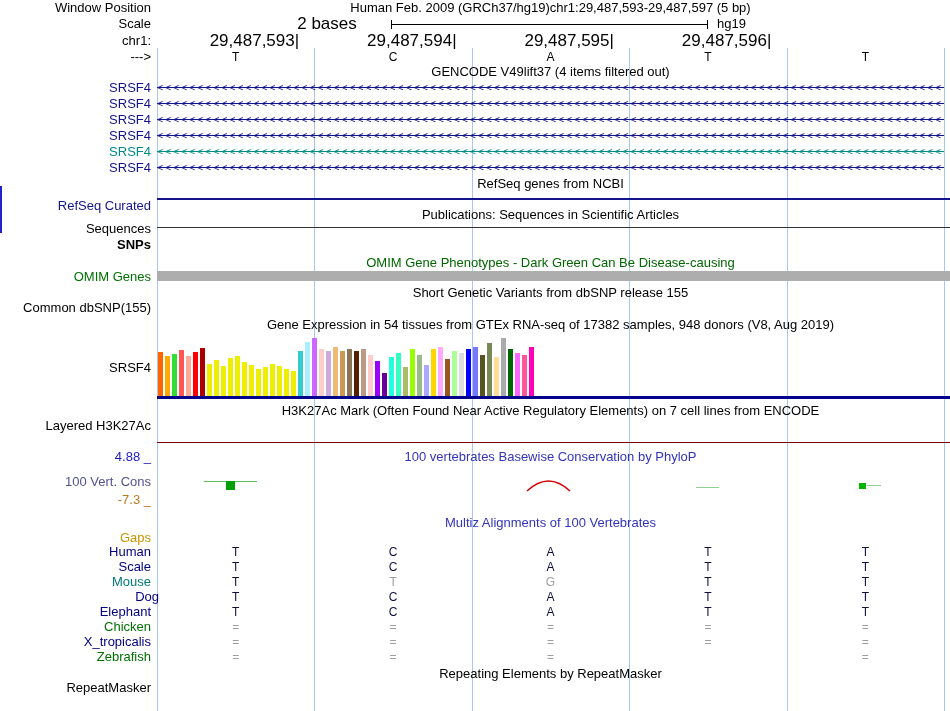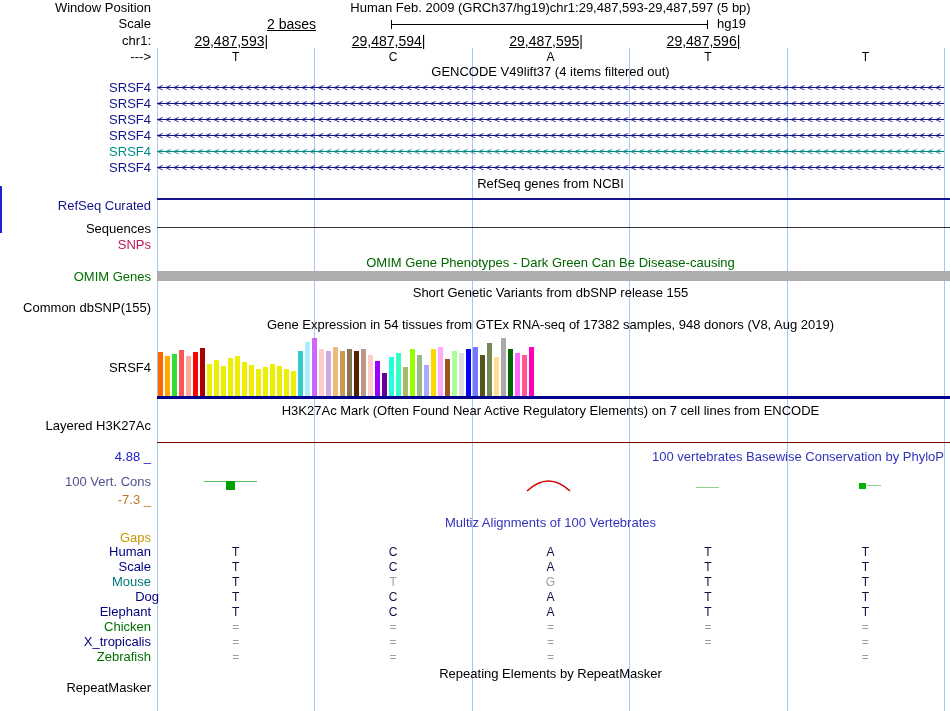--- a/index.html
+++ b/index.html
@@ -7,22 +7,22 @@
   #browser {
     position:relative; width:950px; height:711px; background:#fff;
     font-family:"Liberation Sans","DejaVu Sans",sans-serif;
     font-size:13px; color:#000; overflow:hidden;
   }
   .abs   { position:absolute; }
   .llabel{ position:absolute; left:0; width:151px; text-align:right;
            height:14px; line-height:14px; white-space:nowrap; font-size:13px; }
   .chead { position:absolute; height:14px; line-height:14px; text-align:center;
            white-space:nowrap; font-size:13px; }
-  .coord { position:absolute; height:14px; line-height:14px; text-align:left;
-           white-space:nowrap; font-size:14px;text-decoration:underline; }
+  .coord { position:absolute; height:14px; line-height:14px; text-align:center;
+           white-space:nowrap; font-size:17px; }
   .cell  { position:absolute; width:20px; height:14px; line-height:14px;
            text-align:center; font-size:12px; }
   .arrow-row {
     position:absolute; height:13px; line-height:13px; font-size:10px;
     letter-spacing:2px; overflow:hidden; white-space:nowrap;
     font-family:"DejaVu Sans Mono","Liberation Mono",monospace;
     background-image:linear-gradient(currentColor,currentColor);
     background-size:100% 1px; background-position:0 6px; background-repeat:no-repeat;
   }
 </style>
@@ -55,37 +55,38 @@
     <div class="cell" style="left: 383.1px; top: 50px; color: rgb(0, 0, 0);">C</div>
     <div class="cell" style="left: 540.5px; top: 50px; color: rgb(0, 0, 0);">A</div>
     <div class="cell" style="left: 697.9px; top: 50px; color: rgb(0, 0, 0);">T</div>
     <div class="cell" style="left: 855.3px; top: 50px; color: rgb(0, 0, 0);">T</div>
     <div class="llabel" style="top: 1px; color: rgb(0, 0, 0);">Window Position</div>
     <div class="llabel" style="top: 17px; color: rgb(0, 0, 0);">Scale</div>
     <div class="llabel" style="top: 34px; color: rgb(0, 0, 0);">chr1:</div>
     <div class="llabel" style="top: 50px; color: rgb(0, 0, 0);">---&gt;</div>
     <div class="llabel" style="top: 192px; color: rgb(20, 20, 140); margin-top: 7px;">RefSeq Curated</div>
     <div class="llabel" style="top: 222px; color: rgb(0, 0, 0);">Sequences</div>
-    <div class="llabel" style="top: 238px; color: #be185d;">SNPs</div>
+    <div class="llabel" style="top: 238px; color: #000000; font-weight: bold;">SNPs</div>
     <div class="llabel" style="top: 270px; color: rgb(0, 112, 0);">OMIM Genes</div>
     <div class="llabel" style="top: 301px; color: rgb(0, 0, 0);">Common dbSNP(155)</div>
     <div class="llabel" style="top: 361px; color: rgb(0, 0, 0);">SRSF4</div>
     <div class="llabel" style="top: 419px; color: rgb(0, 0, 0);">Layered H3K27Ac</div>
     <div class="llabel" style="top: 450px; color: rgb(32, 32, 200);">4.88 _</div>
     <div class="llabel" style="top: 475px; color: rgb(82, 82, 143);">100 Vert. Cons</div>
     <div class="llabel" style="top: 493px; color: rgb(192, 120, 32);">-7.3 _</div>
     <div class="llabel" style="top: 531px; color: rgb(200, 150, 0);">Gaps</div>
     <div class="llabel" style="top: 681px; color: rgb(0, 0, 0);">RepeatMasker</div>
     <div class="chead" style="left: 157px; width: 787px; top: 65px; color: rgb(0, 0, 0);">GENCODE V49lift37 (4 items filtered out)</div>
     <div class="chead" style="left: 157px; width: 787px; top: 177px; color: rgb(0, 0, 0);">RefSeq genes from NCBI</div>
+    <div class="chead" style="left: 157px; width: 787px; top: 208px; color: rgb(0, 0, 0);">Publications: Sequences in Scientific Articles</div>
     <div class="chead" style="left: 157px; width: 787px; top: 256px; color: rgb(0, 102, 0);">OMIM Gene Phenotypes - Dark Green Can Be Disease-causing</div>
     <div class="chead" style="left: 157px; width: 787px; top: 286px; color: rgb(0, 0, 0);">Short Genetic Variants from dbSNP release 155</div>
     <div class="chead" style="left: 157px; width: 787px; top: 318px; color: rgb(0, 0, 0);">Gene Expression in 54 tissues from GTEx RNA-seq of 17382 samples, 948 donors (V8, Aug 2019)</div>
     <div class="chead" style="left: 157px; width: 787px; top: 404px; color: rgb(0, 0, 0);">H3K27Ac Mark (Often Found Near Active Regulatory Elements) on 7 cell lines from ENCODE</div>
-    <div class="chead" style="left: 157px; width: 787px; top: 450px; color: rgb(51, 51, 187); text-align: right;">100 vertebrates Basewise Conservation by PhyloP</div>
+    <div class="chead" style="left: 157px; width: 787px; top: 450px; color: rgb(51, 51, 187);">100 vertebrates Basewise Conservation by PhyloP</div>
     <div class="chead" style="left: 157px; width: 787px; top: 516px; color: rgb(51, 51, 187);">Multiz Alignments of 100 Vertebrates</div>
     <div class="chead" style="left: 157px; width: 787px; top: 667px; color: rgb(0, 0, 0);">Repeating Elements by RepeatMasker</div>
     <div class="llabel" style="top: 81px; color: rgb(20, 20, 140);">SRSF4</div>
     <div class="arrow-row" style="left: 157px; width: 787px; top: 81px; color: rgb(20, 20, 140);">&lt;&lt;&lt;&lt;&lt;&lt;&lt;&lt;&lt;&lt;&lt;&lt;&lt;&lt;&lt;&lt;&lt;&lt;&lt;&lt;&lt;&lt;&lt;&lt;&lt;&lt;&lt;&lt;&lt;&lt;&lt;&lt;&lt;&lt;&lt;&lt;&lt;&lt;&lt;&lt;&lt;&lt;&lt;&lt;&lt;&lt;&lt;&lt;&lt;&lt;&lt;&lt;&lt;&lt;&lt;&lt;&lt;&lt;&lt;&lt;&lt;&lt;&lt;&lt;&lt;&lt;&lt;&lt;&lt;&lt;&lt;&lt;&lt;&lt;&lt;&lt;&lt;&lt;&lt;&lt;&lt;&lt;&lt;&lt;&lt;&lt;&lt;&lt;&lt;&lt;&lt;&lt;&lt;&lt;&lt;&lt;&lt;&lt;&lt;&lt;&lt;&lt;&lt;&lt;&lt;&lt;&lt;&lt;&lt;&lt;&lt;&lt;&lt;&lt;&lt;&lt;&lt;&lt;&lt;&lt;&lt;&lt;&lt;&lt;&lt;&lt;&lt;&lt;&lt;&lt;</div>
     <div class="llabel" style="top: 97px; color: rgb(20, 20, 140);">SRSF4</div>
     <div class="arrow-row" style="left: 157px; width: 787px; top: 97px; color: rgb(20, 20, 140);">&lt;&lt;&lt;&lt;&lt;&lt;&lt;&lt;&lt;&lt;&lt;&lt;&lt;&lt;&lt;&lt;&lt;&lt;&lt;&lt;&lt;&lt;&lt;&lt;&lt;&lt;&lt;&lt;&lt;&lt;&lt;&lt;&lt;&lt;&lt;&lt;&lt;&lt;&lt;&lt;&lt;&lt;&lt;&lt;&lt;&lt;&lt;&lt;&lt;&lt;&lt;&lt;&lt;&lt;&lt;&lt;&lt;&lt;&lt;&lt;&lt;&lt;&lt;&lt;&lt;&lt;&lt;&lt;&lt;&lt;&lt;&lt;&lt;&lt;&lt;&lt;&lt;&lt;&lt;&lt;&lt;&lt;&lt;&lt;&lt;&lt;&lt;&lt;&lt;&lt;&lt;&lt;&lt;&lt;&lt;&lt;&lt;&lt;&lt;&lt;&lt;&lt;&lt;&lt;&lt;&lt;&lt;&lt;&lt;&lt;&lt;&lt;&lt;&lt;&lt;&lt;&lt;&lt;&lt;&lt;&lt;&lt;&lt;&lt;&lt;&lt;&lt;&lt;&lt;&lt;</div>
     <div class="llabel" style="top: 113px; color: rgb(20, 20, 140);">SRSF4</div>
     <div class="arrow-row" style="left: 157px; width: 787px; top: 113px; color: rgb(20, 20, 140);">&lt;&lt;&lt;&lt;&lt;&lt;&lt;&lt;&lt;&lt;&lt;&lt;&lt;&lt;&lt;&lt;&lt;&lt;&lt;&lt;&lt;&lt;&lt;&lt;&lt;&lt;&lt;&lt;&lt;&lt;&lt;&lt;&lt;&lt;&lt;&lt;&lt;&lt;&lt;&lt;&lt;&lt;&lt;&lt;&lt;&lt;&lt;&lt;&lt;&lt;&lt;&lt;&lt;&lt;&lt;&lt;&lt;&lt;&lt;&lt;&lt;&lt;&lt;&lt;&lt;&lt;&lt;&lt;&lt;&lt;&lt;&lt;&lt;&lt;&lt;&lt;&lt;&lt;&lt;&lt;&lt;&lt;&lt;&lt;&lt;&lt;&lt;&lt;&lt;&lt;&lt;&lt;&lt;&lt;&lt;&lt;&lt;&lt;&lt;&lt;&lt;&lt;&lt;&lt;&lt;&lt;&lt;&lt;&lt;&lt;&lt;&lt;&lt;&lt;&lt;&lt;&lt;&lt;&lt;&lt;&lt;&lt;&lt;&lt;&lt;&lt;&lt;&lt;&lt;&lt;</div>
     <div class="llabel" style="top: 129px; color: rgb(20, 20, 140);">SRSF4</div>
     <div class="arrow-row" style="left: 157px; width: 787px; top: 129px; color: rgb(20, 20, 140);">&lt;&lt;&lt;&lt;&lt;&lt;&lt;&lt;&lt;&lt;&lt;&lt;&lt;&lt;&lt;&lt;&lt;&lt;&lt;&lt;&lt;&lt;&lt;&lt;&lt;&lt;&lt;&lt;&lt;&lt;&lt;&lt;&lt;&lt;&lt;&lt;&lt;&lt;&lt;&lt;&lt;&lt;&lt;&lt;&lt;&lt;&lt;&lt;&lt;&lt;&lt;&lt;&lt;&lt;&lt;&lt;&lt;&lt;&lt;&lt;&lt;&lt;&lt;&lt;&lt;&lt;&lt;&lt;&lt;&lt;&lt;&lt;&lt;&lt;&lt;&lt;&lt;&lt;&lt;&lt;&lt;&lt;&lt;&lt;&lt;&lt;&lt;&lt;&lt;&lt;&lt;&lt;&lt;&lt;&lt;&lt;&lt;&lt;&lt;&lt;&lt;&lt;&lt;&lt;&lt;&lt;&lt;&lt;&lt;&lt;&lt;&lt;&lt;&lt;&lt;&lt;&lt;&lt;&lt;&lt;&lt;&lt;&lt;&lt;&lt;&lt;&lt;&lt;&lt;&lt;</div>

